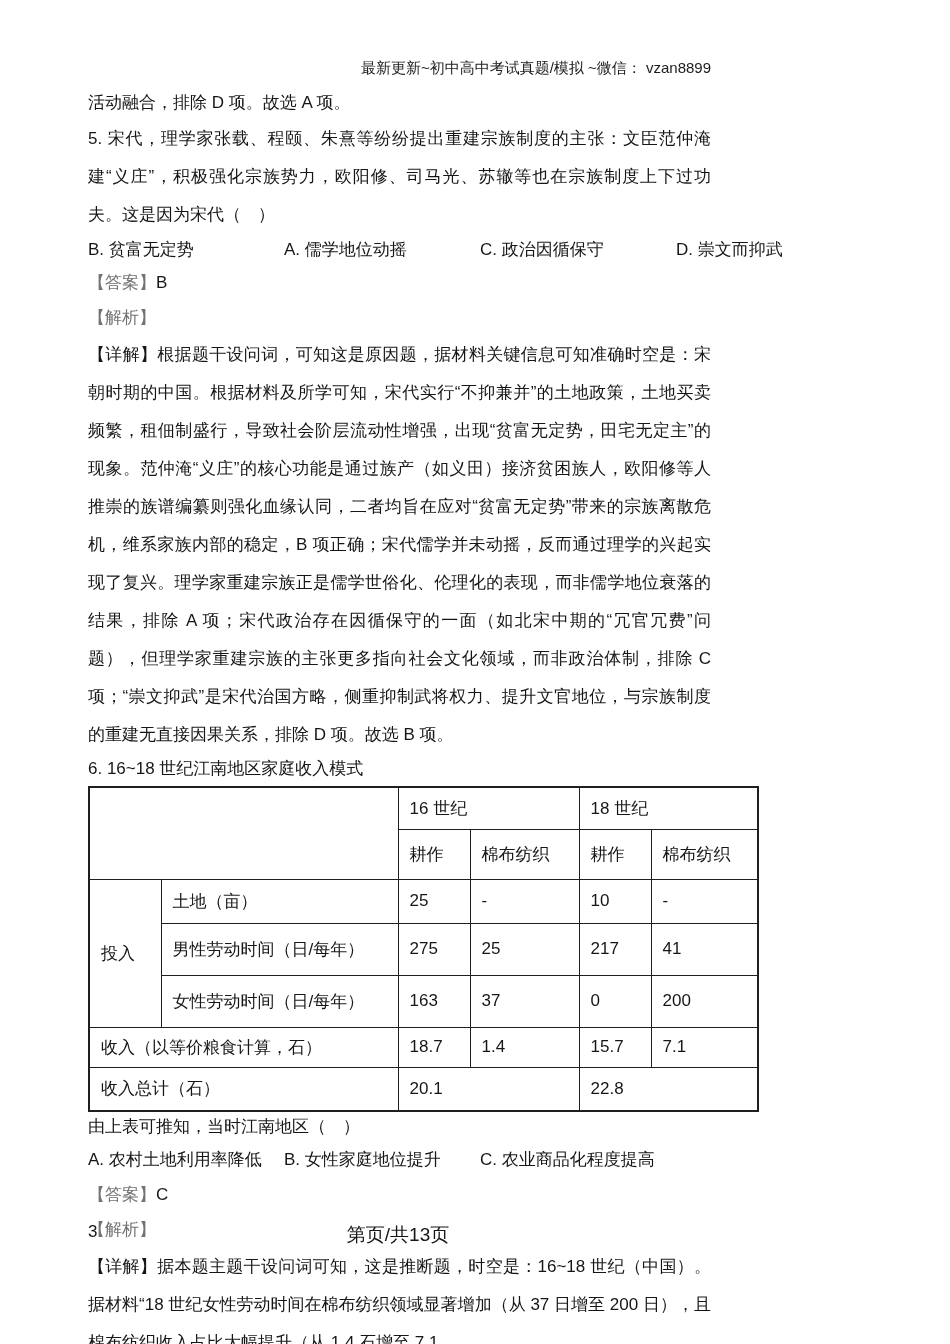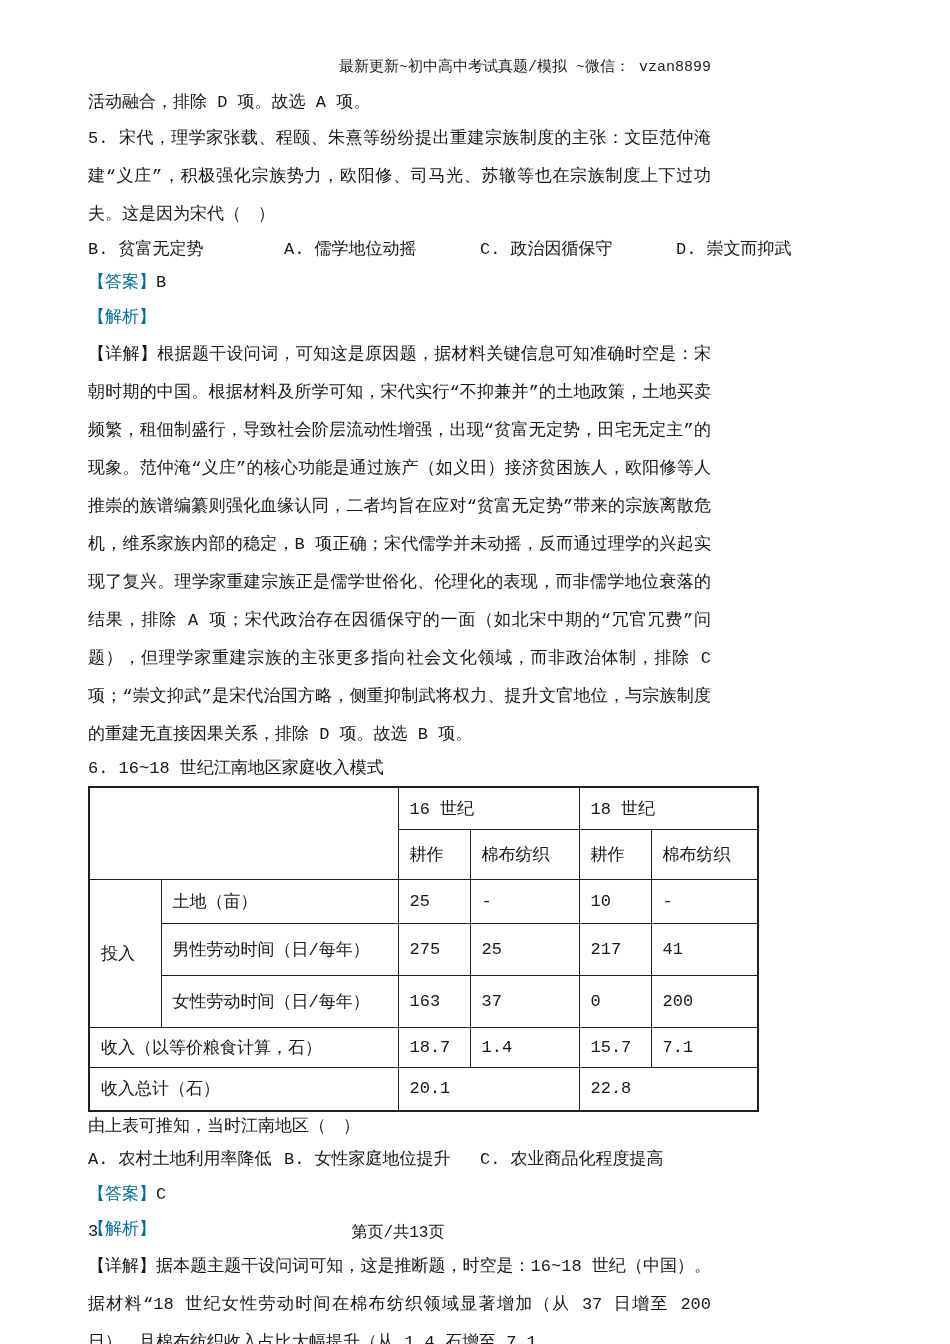--- a/index.html
+++ b/index.html
@@ -2,57 +2,57 @@
 <html><head>
 <meta charset="utf-8">
 <style>
   html,body { margin:0; padding:0; background:#ffffff; }
   .page {
     position:relative;
     width:796px; height:1344px;
     background:#ffffff;
     box-sizing:border-box;
     padding:58px 85px 0 88px;
-    font-family:Liberation Mono, monospace;
+    font-family:Liberation Sans, sans-serif;
     color:#161616;
     font-size:17px;
     overflow:hidden;
   }
   .header-note { text-align:right; font-size:15px; line-height:20px; color:#1c1c1c; }
   .carry { line-height:34px; margin:8px 0 0 0; }
   p { margin:0; }
   .stem { line-height:38px; text-align:justify; }
   .options-row { display:flex; }
   .options-row span { flex:none; width:196px; white-space:nowrap; }
   .options-row span:last-child { width:auto; }
   .opts-q5 { line-height:32px; }
   .opts-q6 { line-height:36px; }
   .ans-line { line-height:34px; }
   .jiexi-line { line-height:36px; }
-  .blue { color:#0369a1; }
+  .blue { color:#737373; }
   .detail { line-height:38px; text-align:justify; }
   .q6-title { line-height:30px; }
   table.income {
     border-collapse:collapse;
     width:669px;
     margin-top:2px;
     table-layout:fixed;
   }
   table.income td {
     border:1.5px solid #1f1f1f;
     padding:8px 11px;
     font-size:17px;
     vertical-align:middle;
     overflow:hidden;
     white-space:nowrap;
   }
   table.income { border:2px solid #1f1f1f; }
   .q6-stem { line-height:30px; }
   .footer-pageno { position:absolute; left:88px; top:1222px; font-size:17px; }
-  .footer-label { position:absolute; left:0; right:0; top:1222px; text-align:center; font-size:16px; }
+  .footer-label { position:absolute; left:0; right:0; top:1222px; text-align:center; font-size:19px; }
 </style>
 </head>
 <body>
 
 <div class="page">
 
   <div class="header-note">最新更新~初中高中考试真题/模拟 ~微信：  vzan8899</div>
 
   <p class="carry">活动融合，排除 D 项。故选 A 项。</p>
 

